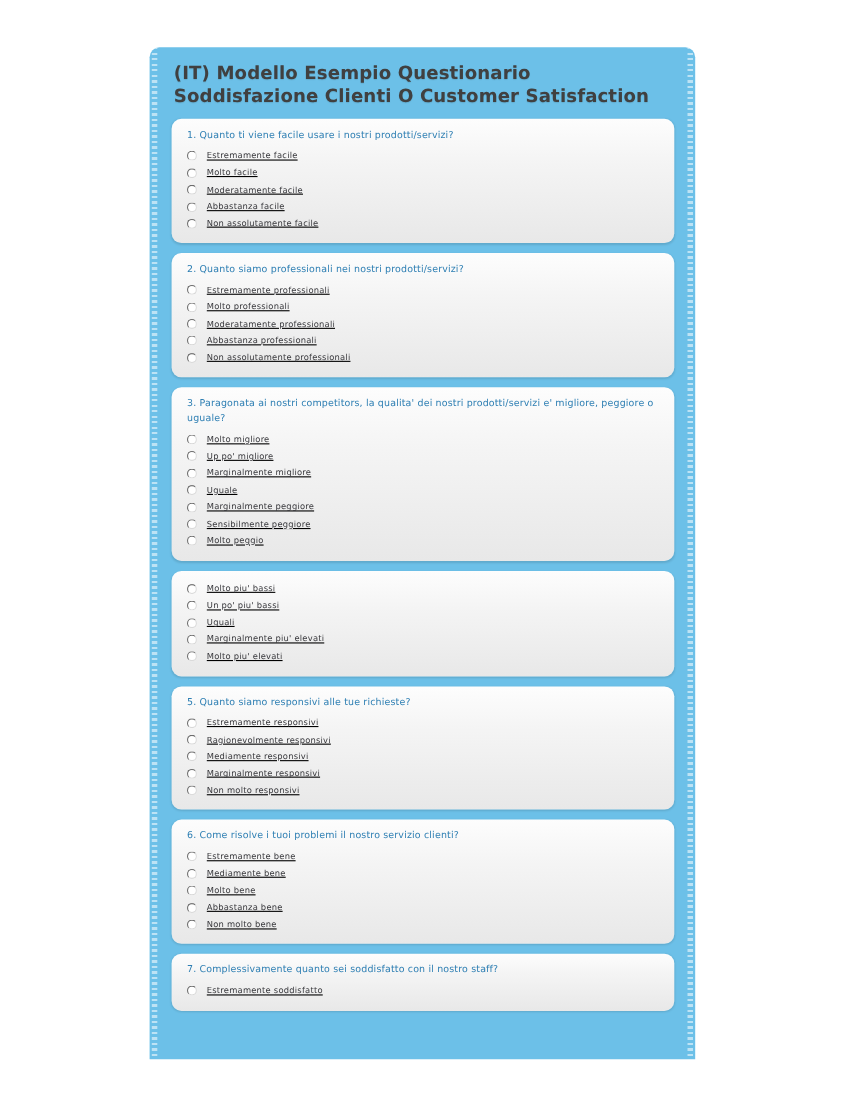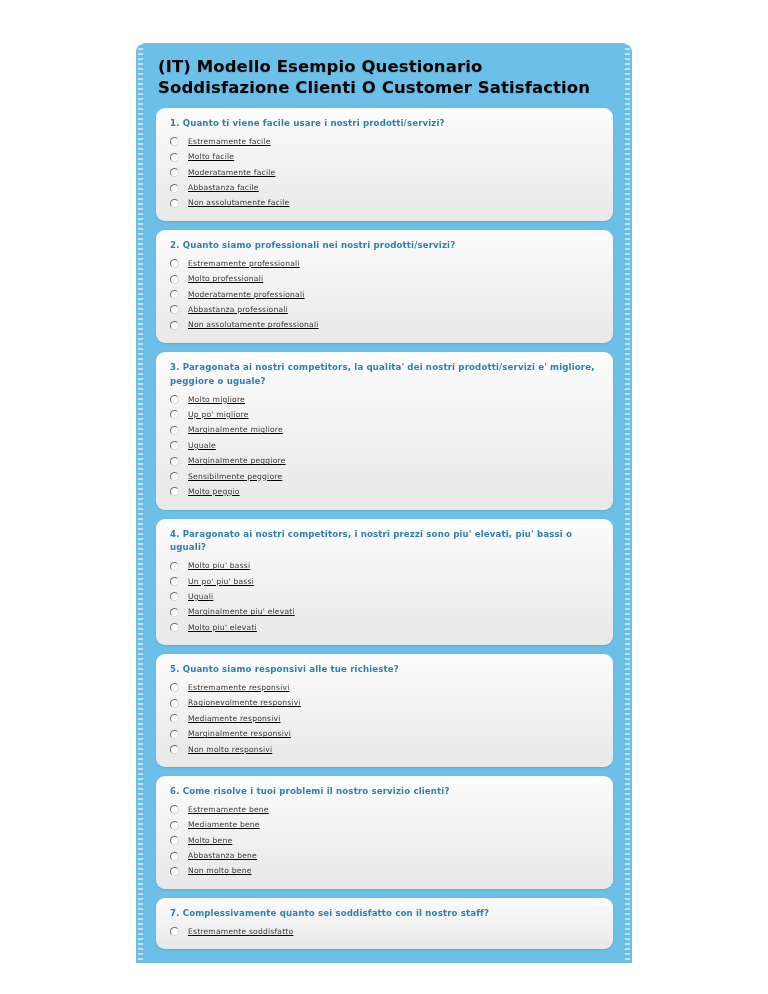--- a/index.html
+++ b/index.html
@@ -50,21 +50,21 @@
         rgba(255,255,255,0.0) 5px);
     pointer-events: none;
   }
   .panel-edge.left  { left: 2px; }
   .panel-edge.right { right: 2px; }
 
   
   .survey-title {
     margin: 0;
     padding: 13px 22px 10px 22px;
-    color: #000000;
+    color: #404040;
     font-size: 16.5px;
     font-weight: bold;
     line-height: 1.28;
     letter-spacing: 0.1px;
     text-shadow: 0 1px 1px rgba(0,0,0,0.10);
     border-radius: 22px;
   }
 
   
   .questions {
@@ -75,21 +75,21 @@
     background: linear-gradient(to bottom, #fdfdfd 0%, #f4f4f4 36%, #e8e8e8 100%);
     border-radius: 9px;
     margin-bottom: 9px;
     padding: 9px 12px 10px 12px;
     box-sizing: border-box;
     box-shadow: 0 1px 2px rgba(0,0,0,0.12);
   }
   .question-title {
     color: #2e7fb3;
     font-size: 8.6px;
-    font-weight: bold;
+    font-weight: normal;
     line-height: 1.62;
     margin: 0 0 3px 2px;
     letter-spacing: 0.15px;
   }
   .options {
     list-style: none;
     margin: 0;
     padding: 0;
     text-decoration: underline;
   }
@@ -214,21 +214,20 @@
               <span class="radio"></span>
               <span class="option-label">Sensibilmente peggiore</span>
             </li>
             <li class="option">
               <span class="radio"></span>
               <span class="option-label">Molto peggio</span>
             </li>
           </ul>
         </div>
         <div class="question-card">
-          <div class="question-title">4. Paragonato ai nostri competitors, i nostri prezzi sono piu' elevati, piu' bassi o uguali?</div>
           <ul class="options">
             <li class="option">
               <span class="radio"></span>
               <span class="option-label">Molto piu' bassi</span>
             </li>
             <li class="option">
               <span class="radio"></span>
               <span class="option-label">Un po' piu' bassi</span>
             </li>
             <li class="option">

